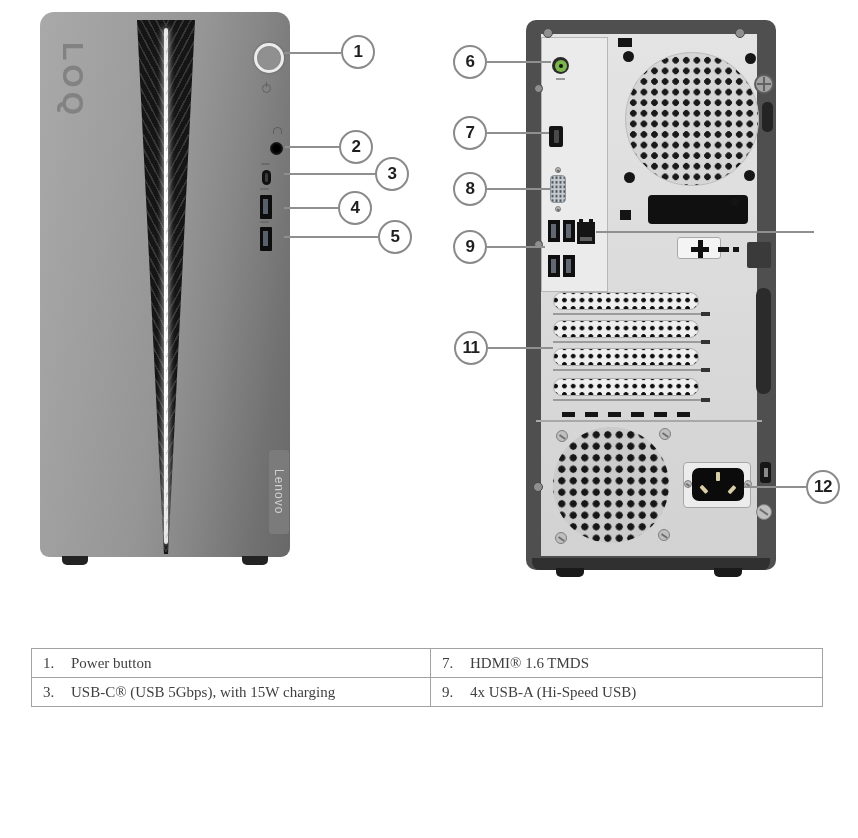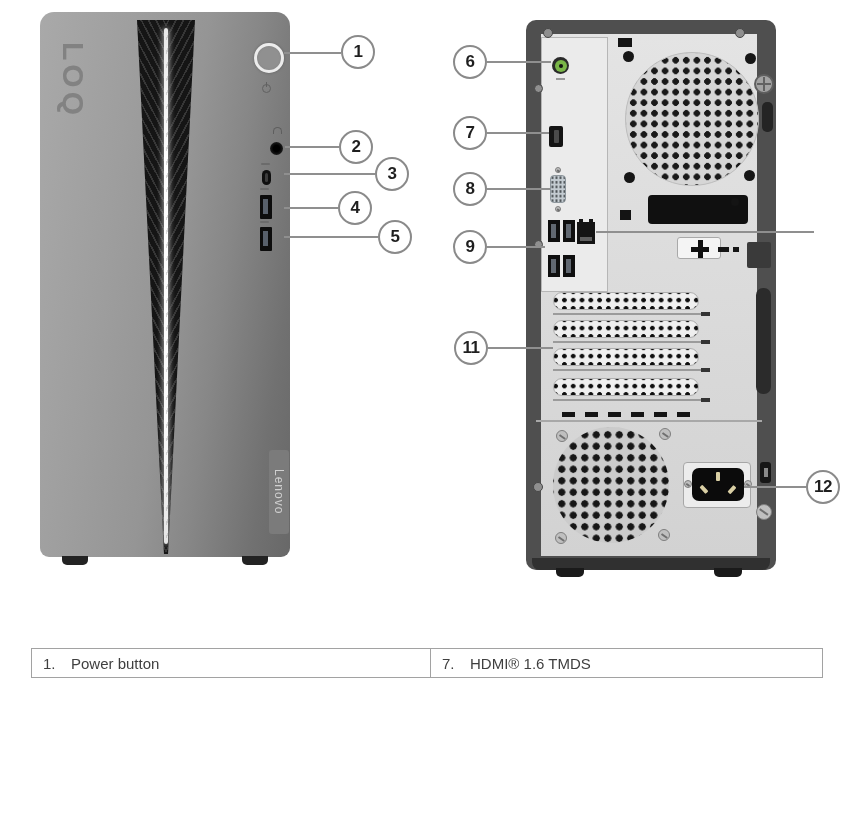--- a/index.html
+++ b/index.html
@@ -90,21 +90,21 @@
   .kens i{position:absolute;left:3.5px;top:6px;width:4px;height:9px;background:#8a8a8a;}
   .bfoot{position:absolute;bottom:-7px;width:28px;height:9px;background:#1a1a1a;border-radius:0 0 5px 5px;}
 
   
   .cline{position:absolute;height:2px;background:#8f8f8f;}
   .callout{position:absolute;width:34px;height:34px;border-radius:50%;background:#fff;border:2px solid #8a8a8a;
     display:flex;align-items:center;justify-content:center;z-index:5;}
   .callout span{font-size:17px;font-weight:bold;color:#1f1f1f;letter-spacing:-0.5px;}
 
   
-  .legend{position:absolute;left:31px;top:648px;width:791px;border-collapse:collapse;table-layout:fixed;}
+  .legend{position:absolute;left:31px;top:648px;width:791px;border-collapse:collapse;table-layout:fixed;font-family:Liberation Serif, serif;}
   .legend td{border:1.5px solid #a2a2a2;height:29px;padding:0 4px 0 11px;font-size:15px;color:#3f3f3f;
     white-space:nowrap;overflow:hidden;vertical-align:middle;}
   .legend td.cl{width:399px;}
   .legend td.cr{width:392px;}
   .tnum{display:inline-block;width:28px;}
 </style>
 </head>
 <body>
 
 <div class="stage">
@@ -277,16 +277,20 @@
   <div class="callout" style="left:806px;top:470px;">
       <span>12</span>
     </div>
 
   <table class="legend">
     <tbody>
       <tr>
         <td class="cl"><span class="tnum">1.</span><span class="tlabel">Power button</span></td>
         <td class="cr"><span class="tnum">7.</span><span class="tlabel">HDMI® 1.6 TMDS</span></td>
       </tr>
+      <tr>
+        <td class="cl"><span class="tnum">3.</span><span class="tlabel">USB-C® (USB 5Gbps), with 15W charging</span></td>
+        <td class="cr"><span class="tnum">9.</span><span class="tlabel">4x USB-A (Hi-Speed USB)</span></td>
+      </tr>
     </tbody>
   </table>
 
 </div>
 
 </body></html>

